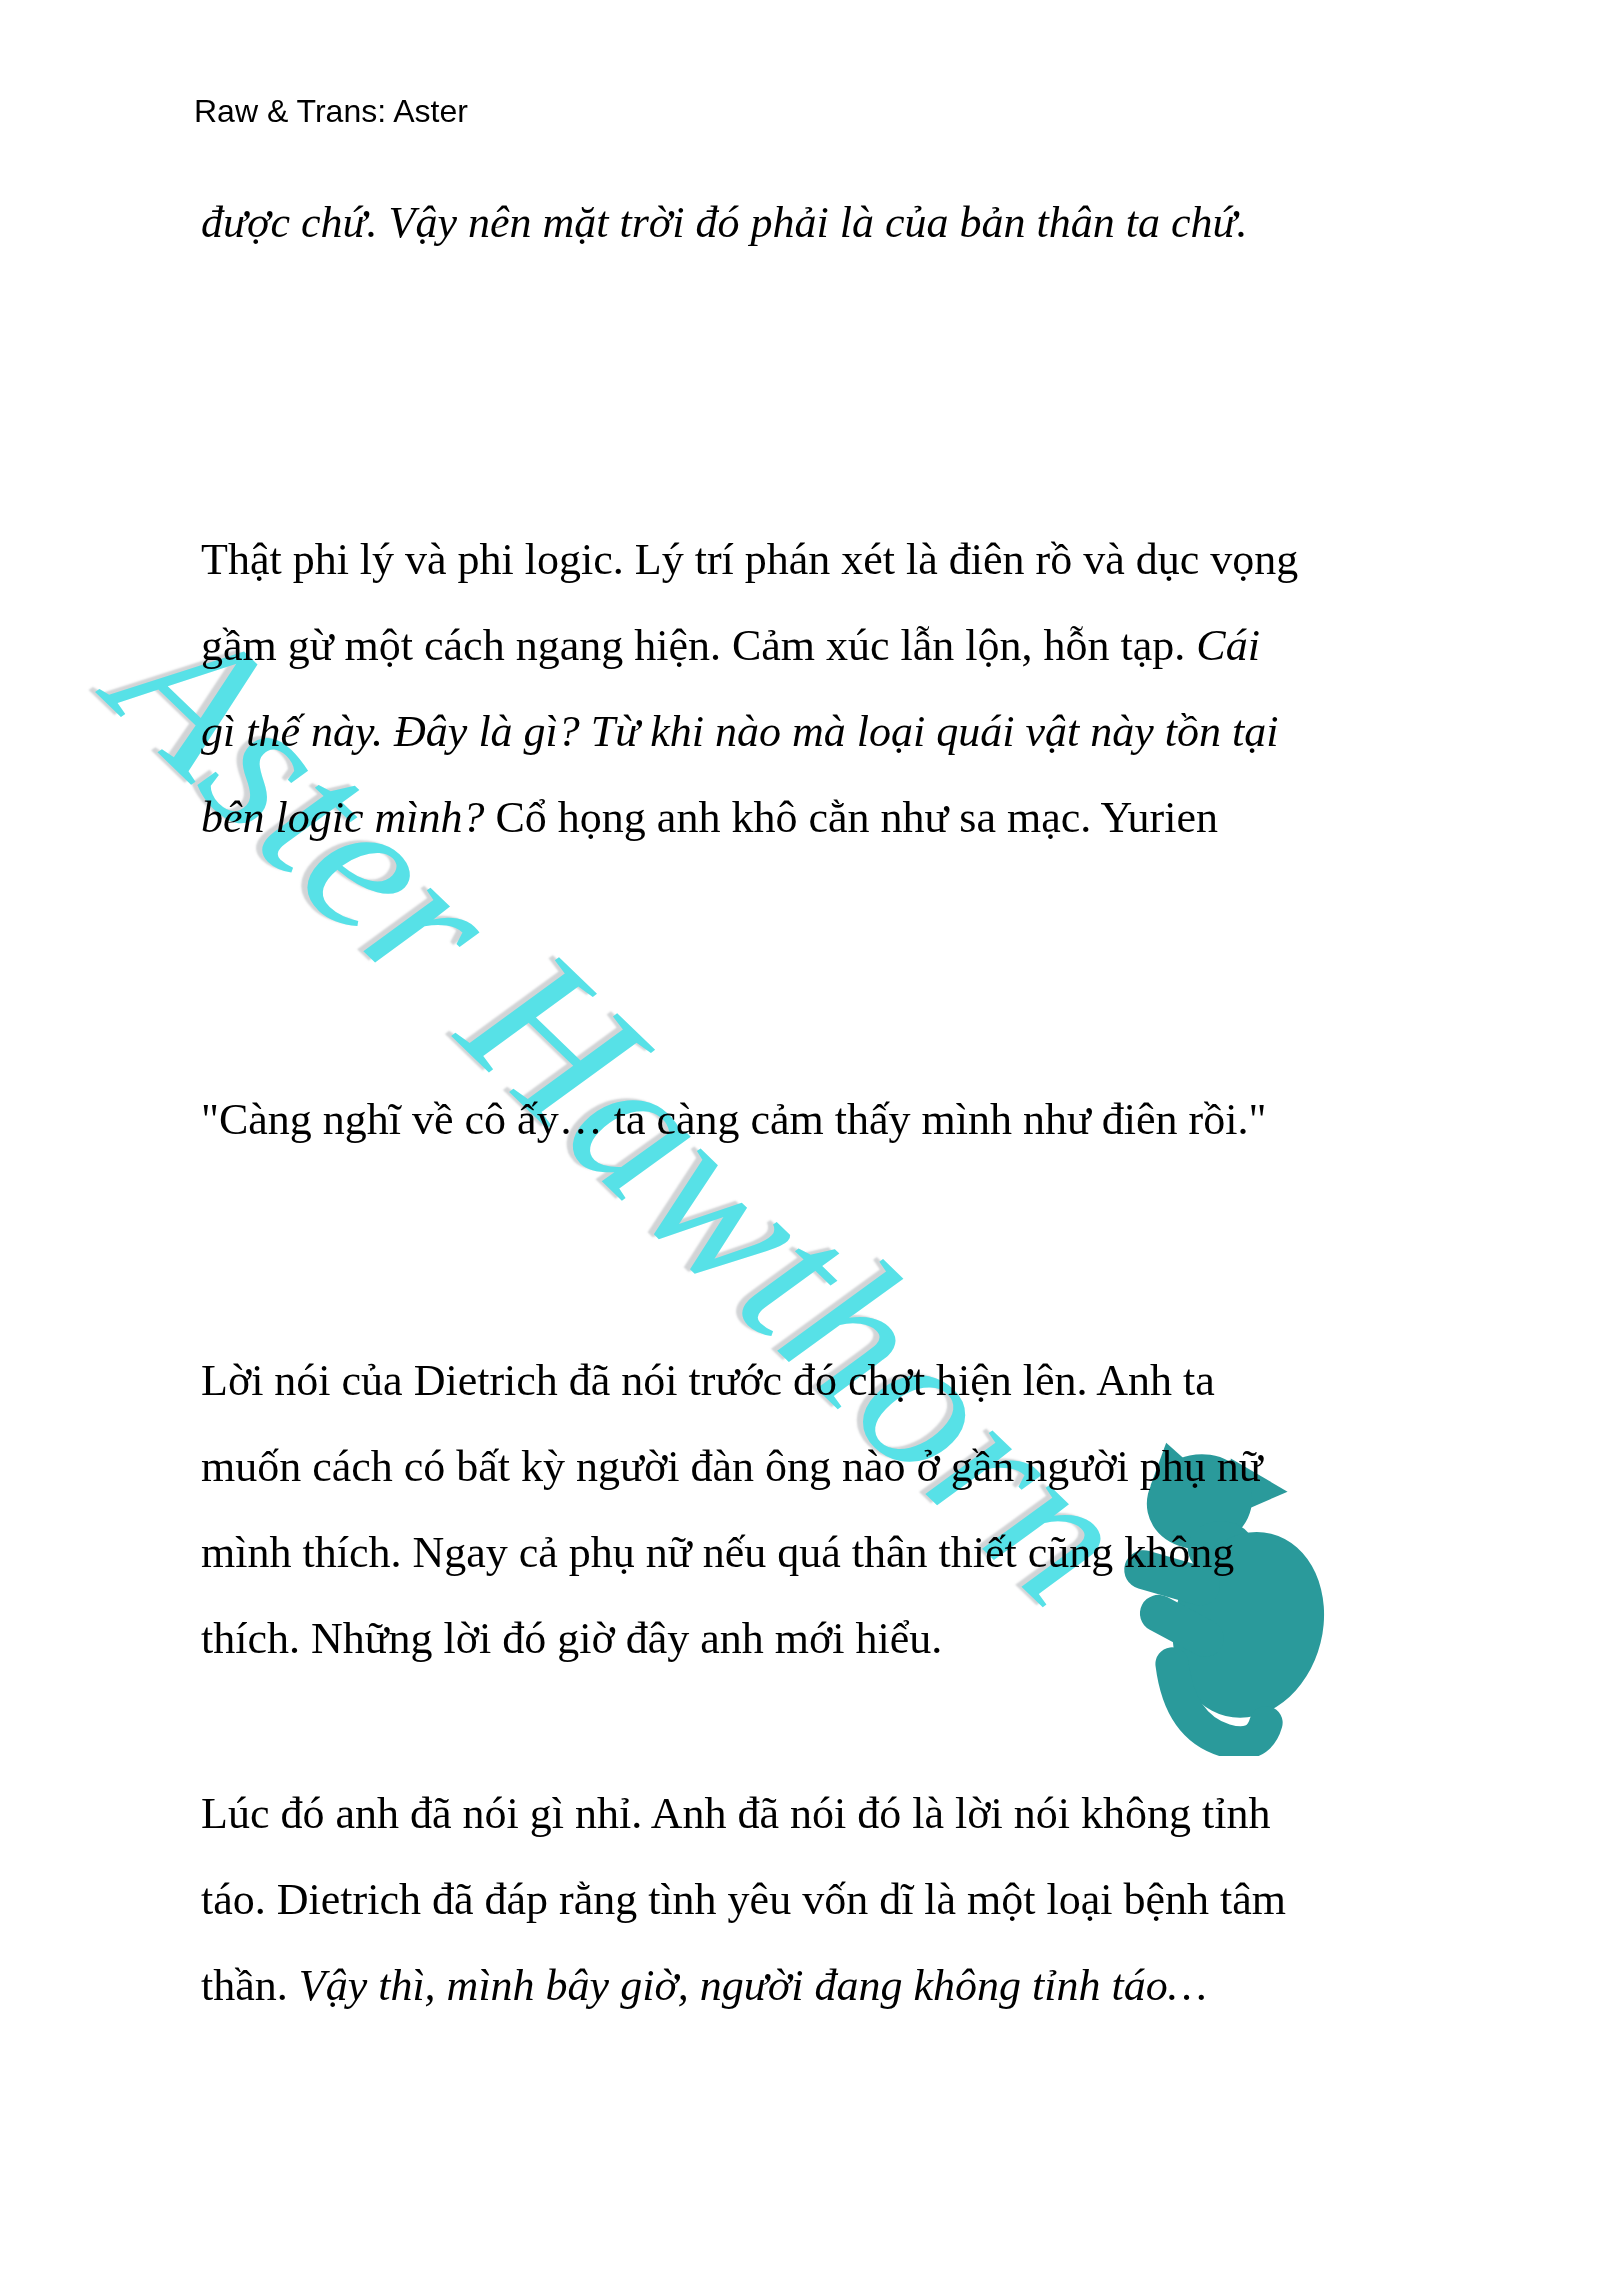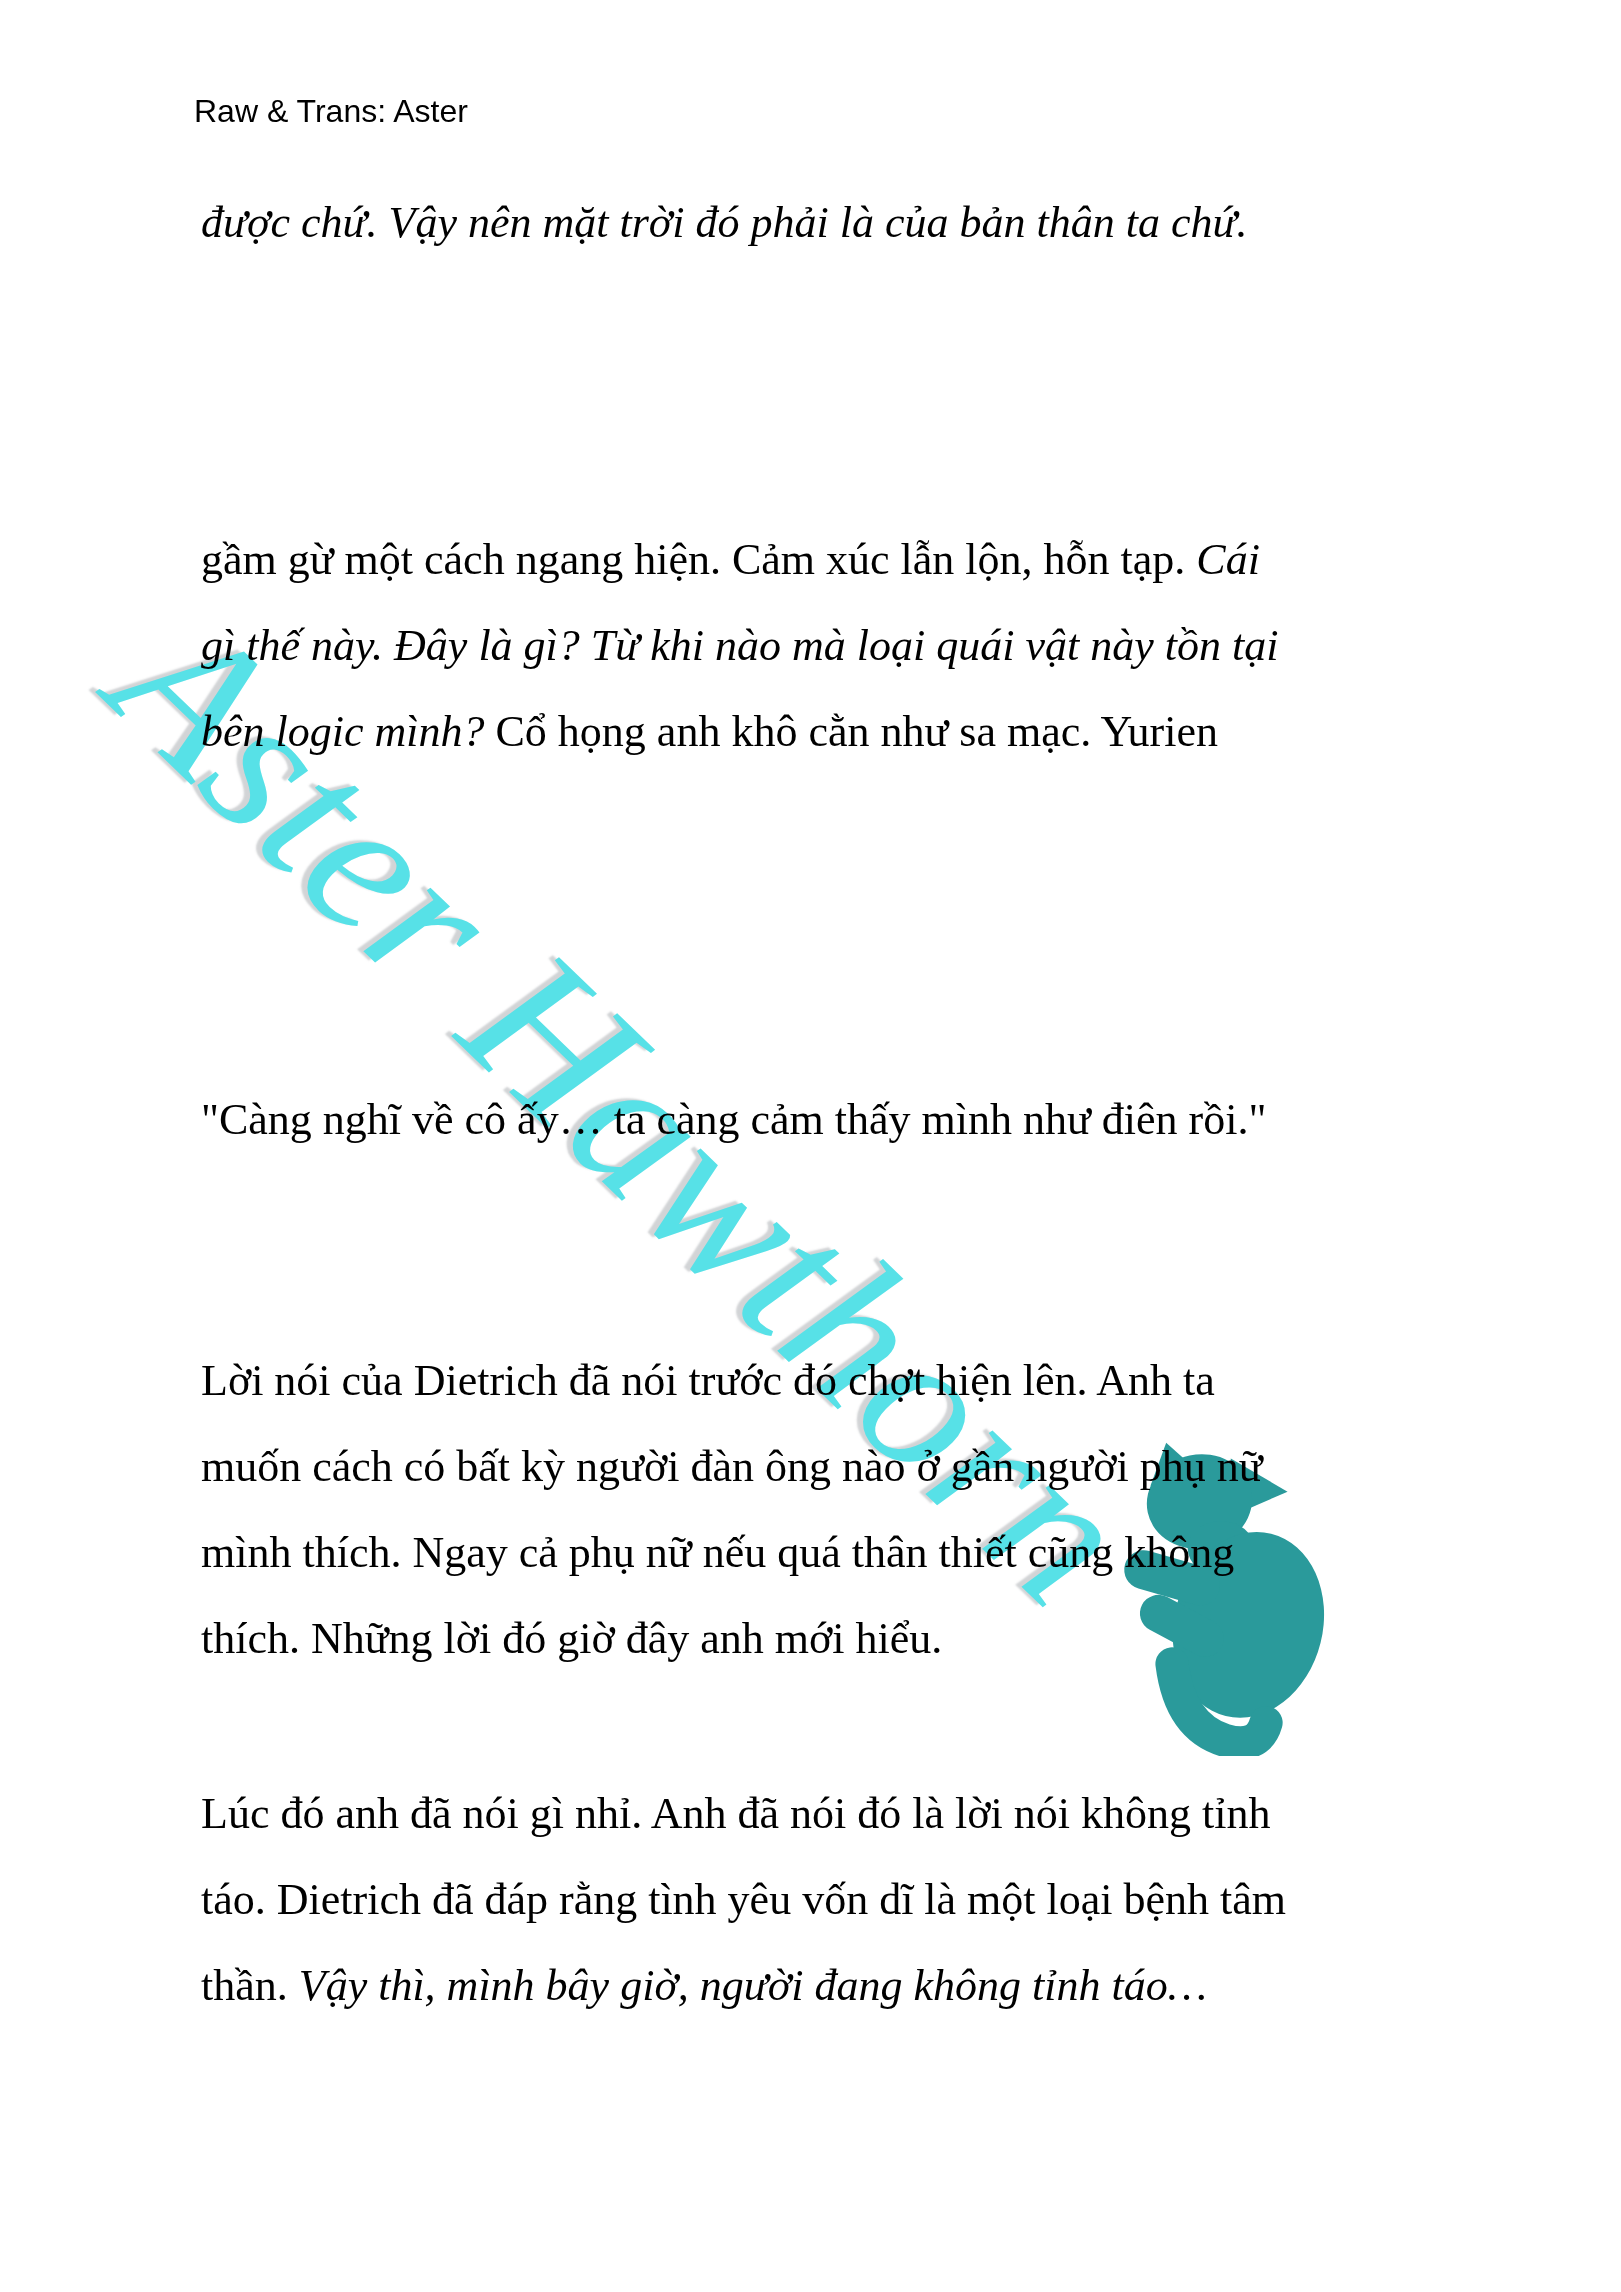--- a/index.html
+++ b/index.html
@@ -91,20 +91,21 @@
 
       <path d="M 58 236 Q 66 300 112 314 Q 146 324 154 296" fill="none" stroke-width="34" stroke-linecap="round" stroke="#2a9a9b"></path>
     </g>
   </svg>
 
   <div id="paragraphs">
       <div class="para" style="top: 180px;">
         <div class="line"><span class="run-i">được chứ. Vậy nên mặt trời đó phải là của bản thân ta chứ.</span></div>
       </div>
       <div class="para" style="top: 517px;">
+        <div class="line"><span class="run-r">Thật phi lý và phi logic. Lý trí phán xét là điên rồ và dục vọng</span></div>
         <div class="line"><span class="run-r">gầm gừ một cách ngang hiện. Cảm xúc lẫn lộn, hỗn tạp. </span><span class="run-i">Cái</span></div>
         <div class="line"><span class="run-i">gì thế này. Đây là gì? Từ khi nào mà loại quái vật này tồn tại</span></div>
         <div class="line"><span class="run-i">bên logic mình? </span><span class="run-r">Cổ họng anh khô cằn như sa mạc. Yurien</span></div>
       </div>
       <div class="para" style="top: 1077px;">
         <div class="line"><span class="run-r">"Càng nghĩ về cô ấy… ta càng cảm thấy mình như điên rồi."</span></div>
       </div>
       <div class="para" style="top: 1338px;">
         <div class="line"><span class="run-r">Lời nói của Dietrich đã nói trước đó chợt hiện lên. Anh ta</span></div>
         <div class="line"><span class="run-r">muốn cách có bất kỳ người đàn ông nào ở gần người phụ nữ</span></div>

